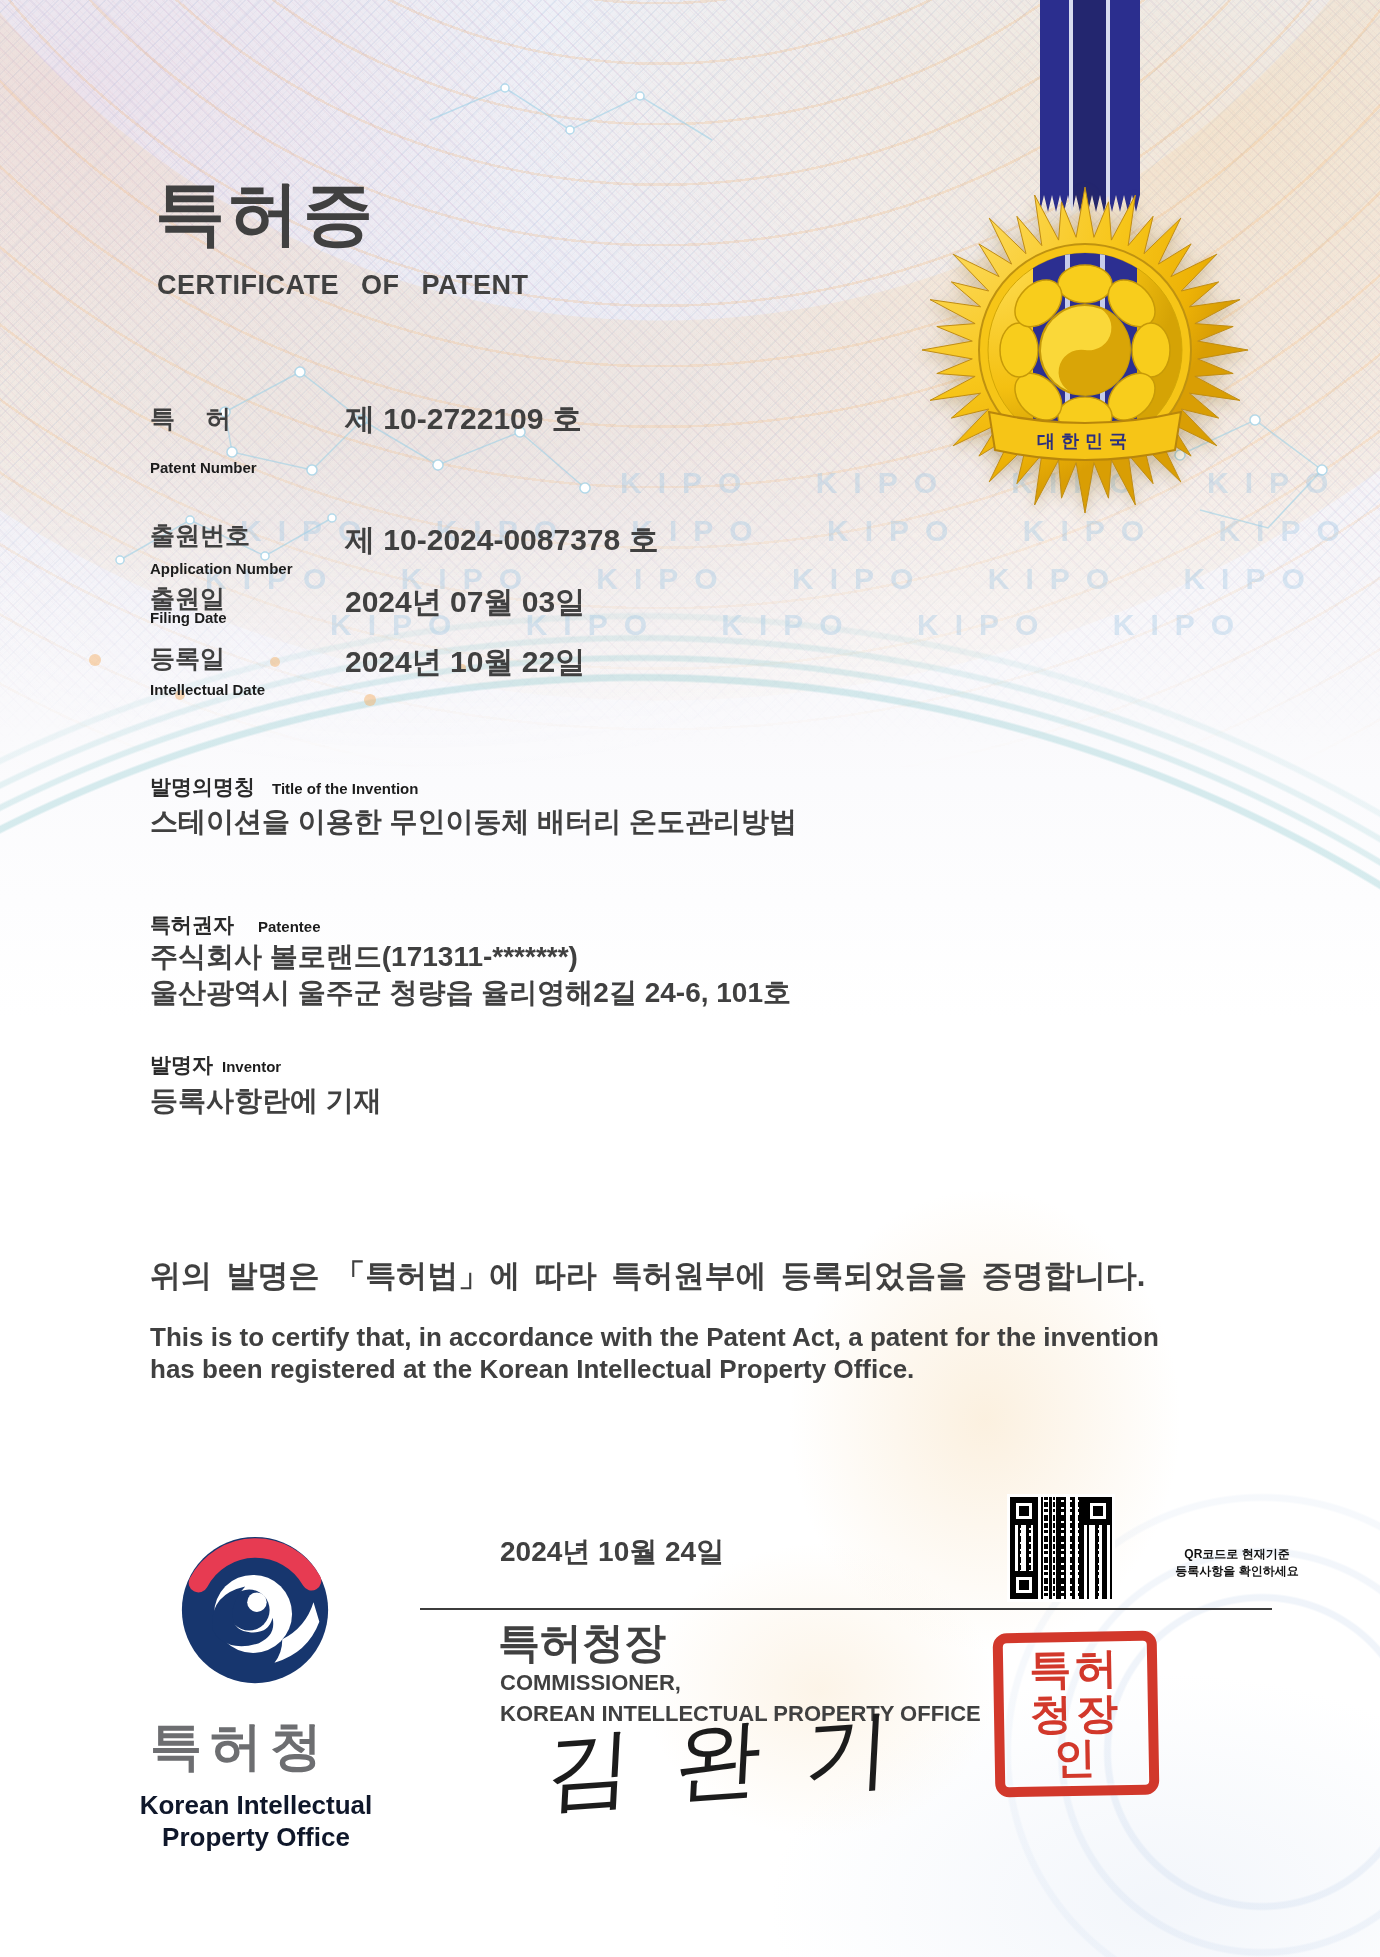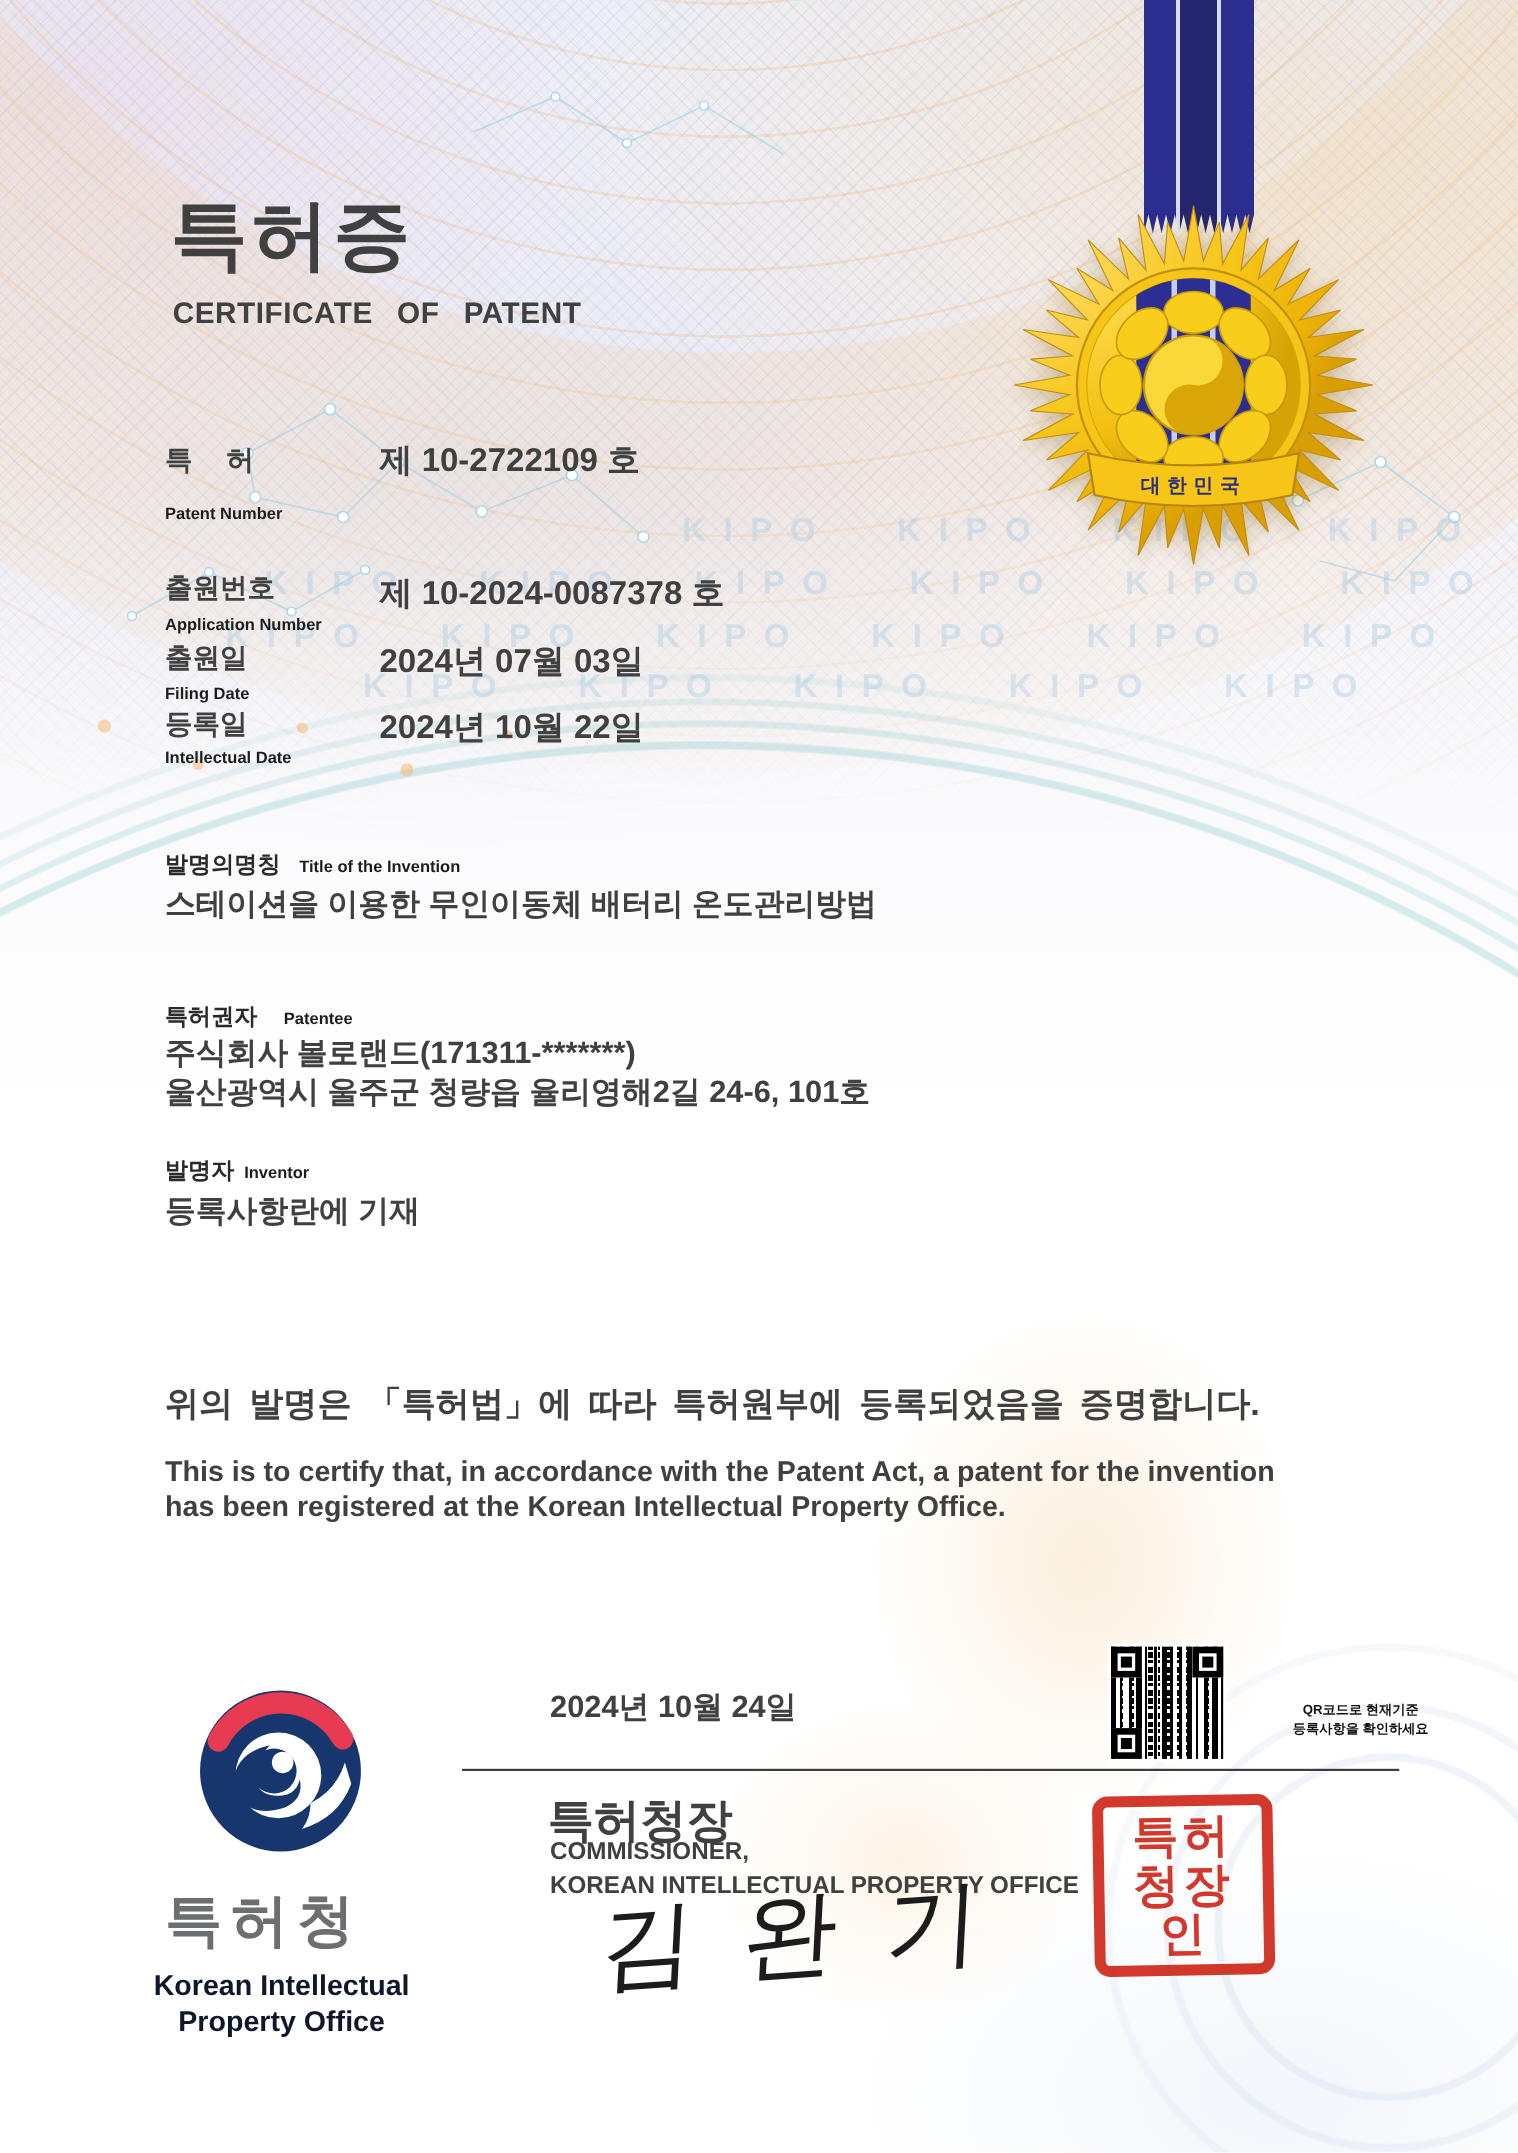--- a/index.html
+++ b/index.html
@@ -56,21 +56,21 @@
   .f-label{font-size:25px;font-weight:800;}
   .f-sublabel{font-size:15px;font-weight:700;color:#1c1c1c;}
   .f-value{font-size:30px;font-weight:700;}
   .s-label{font-size:21px;font-weight:600;color:#2a2a2a;}
   .s-sublabel{font-size:15px;font-weight:600;color:#1c1c1c;}
   .s-value{font-size:28px;font-weight:800;}
   .stmt-ko{font-size:31px;font-weight:800;word-spacing:6px;}
   .stmt-en{font-size:26px;font-weight:700;}
   .issue-date{font-size:28px;font-weight:600;}
   .rule{position:absolute;left:420px;top:1608px;width:852px;border-top:2px solid #3c3c3c;}
-  .comm-ko{font-size:42px;font-weight:800;margin-top:12px;}
+  .comm-ko{font-size:42px;font-weight:800;}
   .comm-en{font-size:22px;font-weight:800;}
   .signature{font-size:86px;font-weight:500;letter-spacing:44px;color:#1c1c1c;
     transform:rotate(-4deg) skewX(-7deg);transform-origin:left top;}
 
   
   .seal{position:absolute;left:994px;top:1632px;width:144px;height:144px;border:10px solid #cf2a1c;
     border-radius:14px;display:flex;align-items:center;justify-content:center;transform:rotate(-1deg);
     box-shadow:inset 0 0 0 2px rgba(255,255,255,.5);opacity:.93;}
   .seal-text{width:100px;font-size:42px;line-height:1.06;font-weight:800;color:#cf2a1c;
     text-align:center;letter-spacing:4px;word-break:break-all;}
@@ -199,21 +199,21 @@
 
   <div class="abs f-label" style="left:150px;top:406px;letter-spacing:12px;">특 허</div>
   <div class="abs f-sublabel" style="left:150px;top:460px;">Patent  Number</div>
   <div class="abs f-value" style="left:345px;top:404px;">제 10-2722109 호</div>
 
   <div class="abs f-label" style="left:150px;top:523px;">출원번호</div>
   <div class="abs f-sublabel" style="left:150px;top:561px;">Application  Number</div>
   <div class="abs f-value" style="left:345px;top:525px;">제 10-2024-0087378 호</div>
 
   <div class="abs f-label" style="left:150px;top:586px;">출원일</div>
-  <div class="abs f-sublabel" style="left:150px;top:623px;">Filing  Date</div>
+  <div class="abs f-sublabel" style="left:150px;top:610px;">Filing  Date</div>
   <div class="abs f-value" style="left:345px;top:587px;">2024년 07월 03일</div>
 
   <div class="abs f-label" style="left:150px;top:646px;">등록일</div>
   <div class="abs f-sublabel" style="left:150px;top:682px;">Intellectual  Date</div>
   <div class="abs f-value" style="left:345px;top:647px;">2024년 10월 22일</div>
 
   <div class="abs s-label" style="left:150px;top:776px;">발명의명칭</div>
   <div class="abs s-sublabel" style="left:272px;top:781px;">Title  of  the  Invention</div>
   <div class="abs s-value" style="left:150px;top:808px;">스테이션을 이용한 무인이동체 배터리 온도관리방법</div>
 

